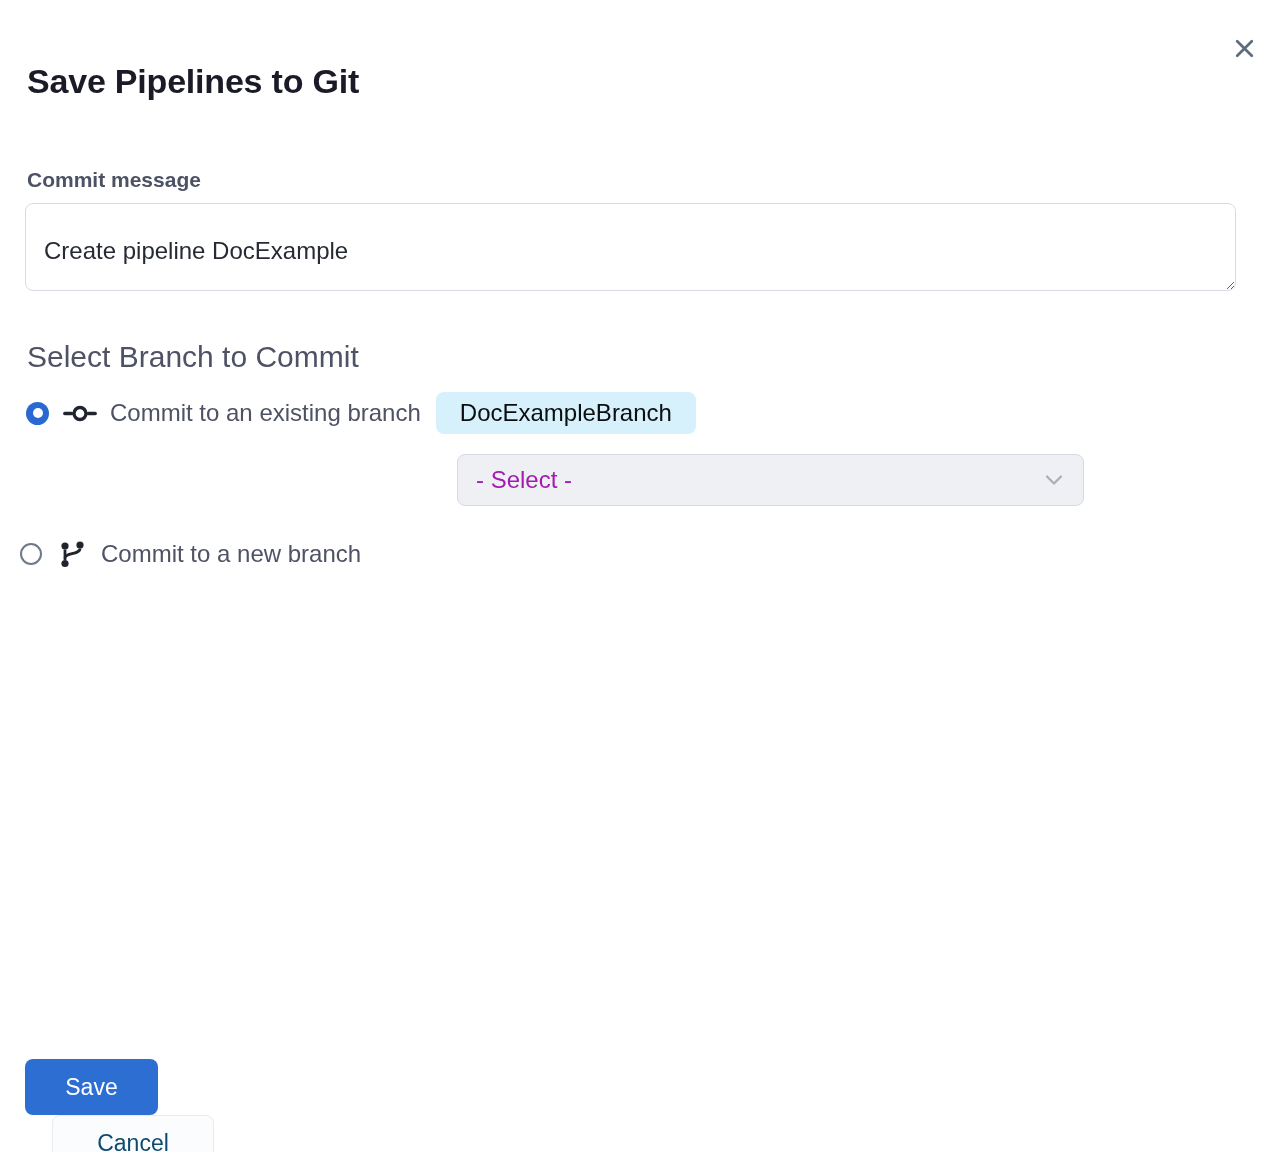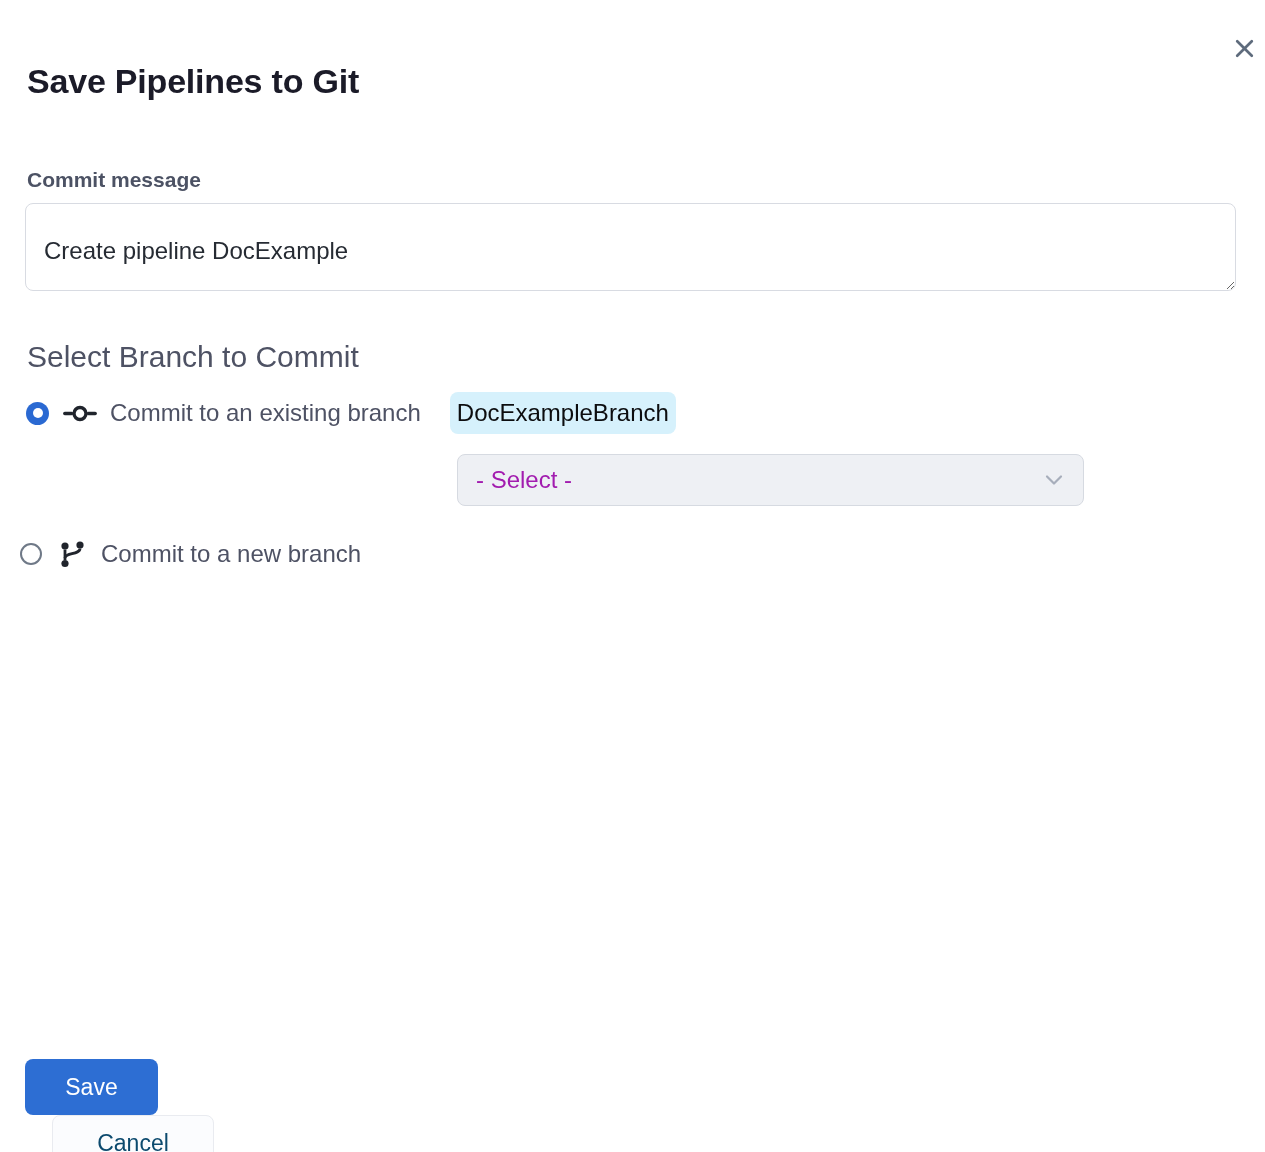--- a/index.html
+++ b/index.html
@@ -66,24 +66,24 @@
 
   .commit-icon { margin-left: 14px; flex: 0 0 auto; display: flex; }
   .branch-icon { margin-left: 16px; flex: 0 0 auto; display: flex; }
 
   .option-label {
     margin-left: 13px; font-size: 24px; color: #4e5264; white-space: nowrap;
   }
   .row-new .option-label { margin-left: 15px; }
 
   .branch-badge {
-    margin-left: 29px;
+    margin-left: 15px;
     background: #d6f1fc; color: #0c0d0f;
     font-size: 24px; line-height: 28px;
-    padding: 7px 7px; border-radius: 8px; white-space: nowrap;
+    padding: 7px 24px; border-radius: 8px; white-space: nowrap;
   }
 
   .pr-row {
     position: absolute; left: 107px; top: 468px; height: 28px;
     display: flex; align-items: center;
   }
   .checkbox {
     width: 27px; height: 27px; border-radius: 7px;
     border: 2px solid #3a72d2; background: #ffffff; flex: 0 0 auto; cursor: pointer;
   }

